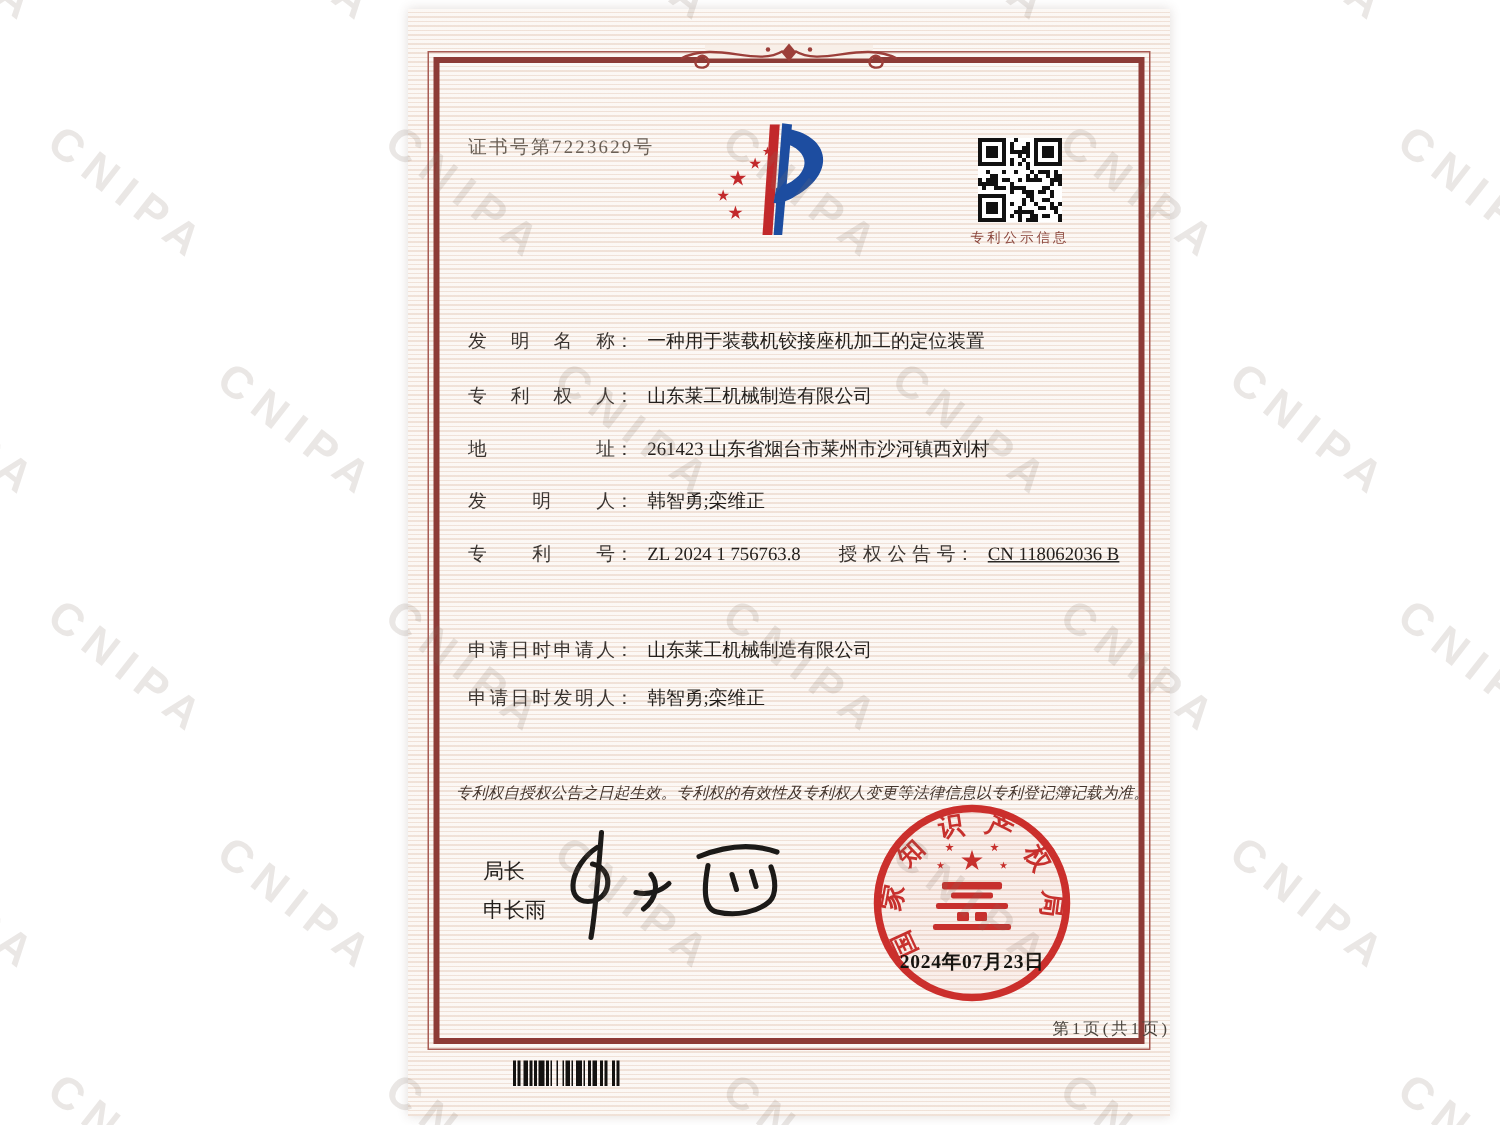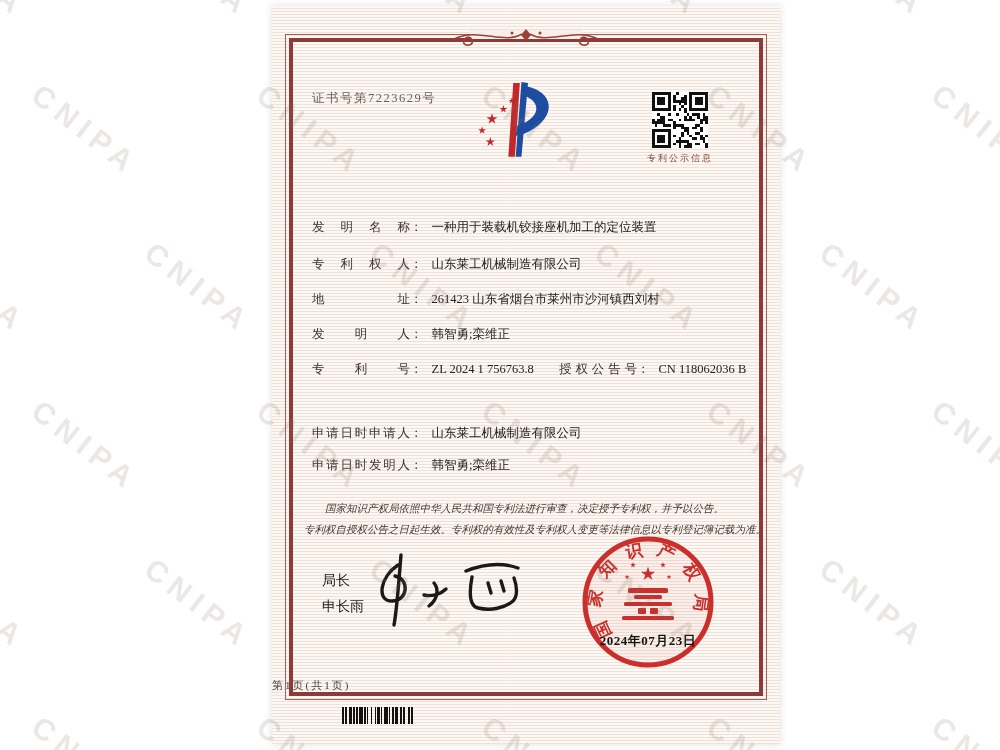--- a/index.html
+++ b/index.html
@@ -43,21 +43,21 @@
   .row {
     position:absolute; left:40px; white-space:nowrap;
     font-size:12.5px; color:#2c2825; line-height:18px;
   }
   .lbl {
     display:inline-block; width:98px; vertical-align:top;
     text-align:justify; text-align-last:justify; color:#3a3430;
   }
   .colon { display:inline-block; margin-right:9px; color:#3a3430; }
   .val { color:#24201d; }
-  .col2 { position:absolute; left:247px; top:0; white-space:nowrap; }
+  .col2 { position:absolute; left:247px; top:0; white-space:nowrap;text-decoration:underline; }
   .lbl2 {
     display:inline-block; width:78px; vertical-align:top;
     text-align:justify; text-align-last:justify; color:#3a3430;
   }
   .r0{top:212px}.r1{top:249px}.r2{top:284px}.r3{top:319px}
   .r4{top:354px}.r5{top:386px}.r6{top:418px}.r7{top:450px}
   .statement {
     position:absolute; left:32px; width:452px;
     font-size:10.5px; line-height:21px; color:#45362e;
     font-style:italic; white-space:nowrap;
@@ -67,21 +67,21 @@
   .signer-title { position:absolute; left:50px; top:566px; font-size:14px; color:#24201d; }
   .signer-name  { position:absolute; left:50px; top:592px; font-size:14px; color:#24201d; }
   .signature { position:absolute; left:92px; top:543px; width:175px; height:84px; }
   .seal { position:absolute; left:306px; top:526px; width:140px; height:140px; }
   .seal-date {
     position:absolute; left:0; right:0; top:100px; text-align:center;
     font-size:13px; font-weight:600; letter-spacing:0.5px; color:#15130f;
     font-style:normal;
   }
   .page-footer {
-    position:absolute; left:0; right:0; top:672px; text-align:left;
+    position:absolute; left:0; right:0; top:672px; text-align:right;
     font-size:11px; letter-spacing:2px; color:#4a443d;
   }
   .barcode { position:absolute; left:70px; top:701px; height:17px; display:flex; }
   .barcode div { background:#141210; height:17px; }
   #wm { position:absolute; left:0; top:0; width:1000px; height:750px; pointer-events:none; z-index:40; }
   .wm {
     position:absolute; white-space:nowrap;
     font-family:"Liberation Sans","DejaVu Sans",sans-serif;
     font-weight:bold; font-size:30px; letter-spacing:7px;
     color:rgba(128,112,101,0.17);
@@ -357,21 +357,20 @@
     <span class="lbl">专利号</span><span class="colon">：</span><span class="val">ZL 2024 1 756763.8</span>
     <span class="col2"><span class="lbl2">授权公告号</span><span class="colon">：</span><span class="val">CN 118062036 B</span></span>
   </div>
   <div class="row r6">
     <span class="lbl">申请日时申请人</span><span class="colon">：</span><span class="val">山东莱工机械制造有限公司</span>
   </div>
   <div class="row r7">
     <span class="lbl">申请日时发明人</span><span class="colon">：</span><span class="val">韩智勇;栾维正</span>
   </div>
 
-  <div class="statement st1">国家知识产权局依照中华人民共和国专利法进行审查，决定授予专利权，并予以公告。</div>
   <div class="statement st2">专利权自授权公告之日起生效。专利权的有效性及专利权人变更等法律信息以专利登记簿记载为准。</div>
 
   <div class="signer-title">局长</div>
   <div class="signer-name">申长雨</div>
 
   <svg class="signature" viewBox="0 0 175 84">
     <g stroke="#1c1a18" stroke-width="3.4" fill="none" stroke-linecap="round" stroke-linejoin="round">
       <path d="M34,16 C16,28 12,52 28,52 C44,52 46,30 31,27"></path>
       <path d="M37,6 C35,30 33,60 30,76"></path>
       <path d="M70,34 C75,40 74,50 65,57"></path>

